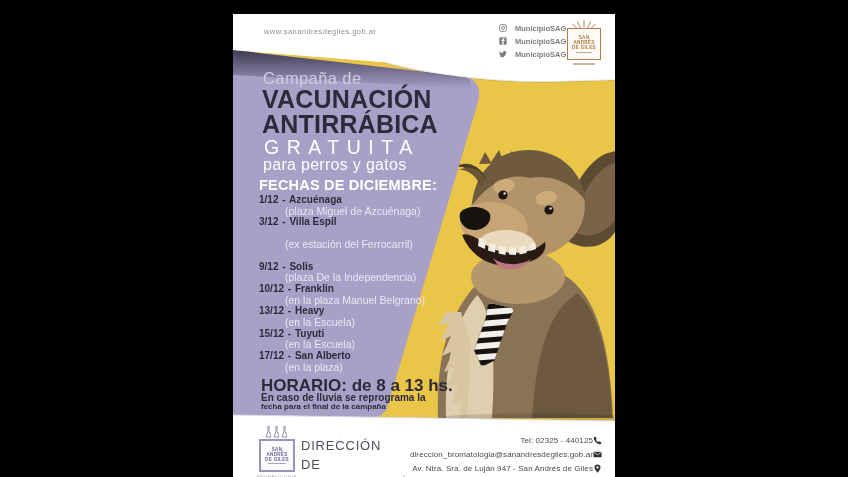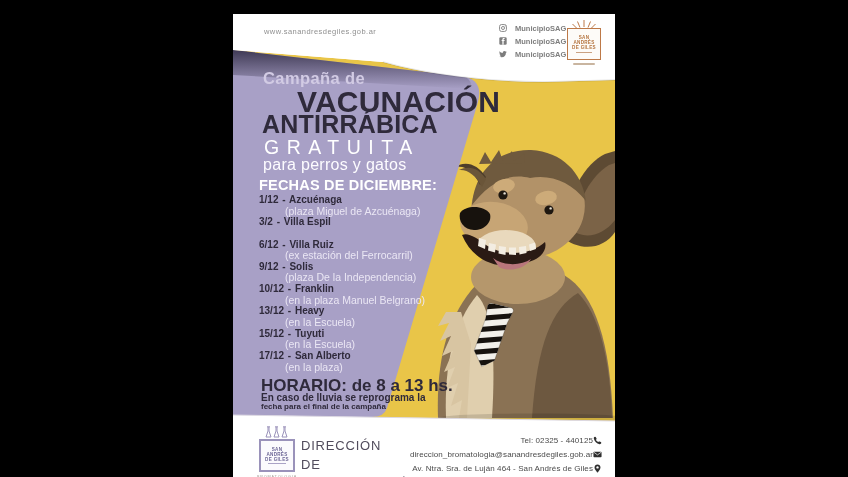--- a/index.html
+++ b/index.html
@@ -18,22 +18,22 @@
   .sicon{width:8px;height:8px;display:inline-block;flex:0 0 auto;}
 
   .hlogo{left:330px;top:5px;width:42px;display:flex;flex-direction:column;align-items:center;}
   .hlogo .rays{width:26px;height:9px;}
   .hlogo .box{width:34px;height:32px;border:1.6px solid #bd7948;background:#fdfbf8;display:flex;flex-direction:column;align-items:center;justify-content:center;line-height:1.12;}
   .hlogo .box span{font-size:4.6px;font-weight:800;color:#b5743f;letter-spacing:.3px;}
   .hlogo .box .mini-rule{width:16px;height:1px;background:#caa181;margin-top:1.5px;}
   .hlogo .slogan{width:22px;height:2.4px;background:#c9b5a0;border-radius:1px;margin-top:3px;}
 
   
-  .intro{left:30px;top:55px;font-size:16.5px;font-weight:700;color:#d2cbe4;letter-spacing:.4px;}
-  .t1{left:29px;top:71px;font-size:30px;font-weight:800;color:#2f2a3b;letter-spacing:.2px;margin-left:35px;}
+  .intro{left:30px;top:55px;font-size:16.5px;font-weight:400;color:#d2cbe4;letter-spacing:.4px;}
+  .t1{left:29px;top:71px;font-size:25px;font-weight:800;color:#2f2a3b;letter-spacing:.2px;}
   .t2{left:29px;top:96px;font-size:25px;font-weight:800;color:#2f2a3b;letter-spacing:.2px;}
   .free{left:31px;top:122px;font-size:19.5px;font-weight:500;color:#ffffff;letter-spacing:7.5px;}
   .subt{left:30px;top:142px;font-size:16px;font-weight:500;color:#fdfcff;letter-spacing:.3px;}
 
   
   .sched-h{left:26px;top:163px;font-size:14.5px;font-weight:800;color:#ffffff;letter-spacing:.2px;}
   .sched{left:26px;top:180px;display:flex;flex-direction:column;}
   .sched .item{height:22.3px;}
   .sched .l1{font-size:10px;font-weight:800;color:#2f2a3b;line-height:11.5px;white-space:nowrap;}
   .sched .l1 .sep{font-weight:600;padding:0 1px;}
@@ -201,24 +201,23 @@
     <div class="abs free">GRATUITA</div>
     <div class="abs subt">para perros y gatos</div>
 
     <div class="abs sched-h">FECHAS DE DICIEMBRE:</div>
     <div class="abs sched">
       <div class="item">
         <div class="l1"><span>1/12</span> <span class="sep">-</span> <span>Azcuénaga</span></div>
         <div class="l2">(plaza Miguel de Azcuénaga)</div>
       </div>
       <div class="item">
-        <div class="l1"><span>3/2</span> <span class="sep">-</span> <span>Villa Espil</span></div>
-      </div>
-      <div class="item">
-        <div class="l1"><span>6/12</span> <span class="sep">-</span> <span>Villa Ruiz</span></div>
+        <div class="l1"><span>3/12</span> <span class="sep">-</span> <span>Villa Espil</span></div>
+      </div>
+      <div class="item">
         <div class="l2">(ex estación del Ferrocarril)</div>
       </div>
       <div class="item">
         <div class="l1"><span>9/12</span> <span class="sep">-</span> <span>Solis</span></div>
         <div class="l2">(plaza De la Independencia)</div>
       </div>
       <div class="item">
         <div class="l1"><span>10/12</span> <span class="sep">-</span> <span>Franklin</span></div>
         <div class="l2">(en la plaza Manuel Belgrano)</div>
       </div>
@@ -272,21 +271,21 @@
           </svg>
       </div>
       <div class="contact-row">
         <span class="ctext">direccion_bromatologia@sanandresdegiles.gob.ar</span>
         <svg class="cicon" viewBox="0 0 10 10">
             <rect x="0.5" y="2" width="9" height="6" rx="0.8" fill="#2f2f2f"></rect>
             <path d="M0.8,2.4 L5,5.4 L9.2,2.4" fill="none" stroke="#ffffff" stroke-width="0.8"></path>
           </svg>
       </div>
       <div class="contact-row">
-        <span class="ctext">Av. Ntra. Sra. de Luján 464 - San Andrés de Giles</span>
+        <span class="ctext">Av. Ntra. Sra. de Luján 947 - San Andrés de Giles</span>
         <svg class="cicon" viewBox="0 0 10 10">
             <path d="M5,0.6 C6.9,0.6 8.3,2 8.3,3.8 C8.3,6.2 5,9.5 5,9.5 C5,9.5 1.7,6.2 1.7,3.8 C1.7,2 3.1,0.6 5,0.6 Z" fill="#2f2f2f"></path>
             <circle cx="5" cy="3.8" r="1.3" fill="#ffffff"></circle>
           </svg>
       </div>
     </div>
 
   </div>
 </div>
 

